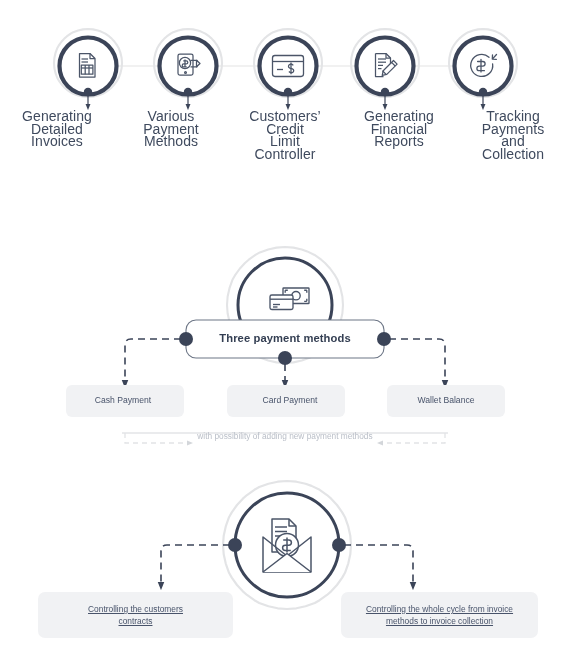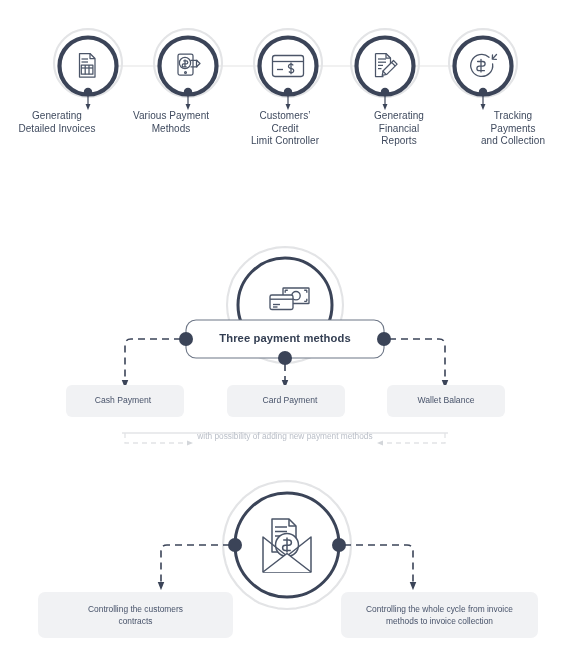--- a/index.html
+++ b/index.html
@@ -35,21 +35,21 @@
     position: absolute;
     left: 0;
     top: 110px;
     width: 570px;
     height: 40px;
     display: flex;
   }
   .top-label {
     flex: 1 1 0;
     text-align: center;
-    font-size: 10px;
+    font-size: 14px;
     line-height: 12.6px;
     color: #3f4a5e;
     letter-spacing: 0.05px;
     white-space: pre-line;
     padding: 0 18px;
     box-sizing: border-box;
   }
 
   .bullets {
     position: absolute;
@@ -107,20 +107,21 @@
     color: #b9bec7;
   }
 
   .bot-label {
     position: absolute;
     text-align: center;
     font-size: 8.4px;
     line-height: 12px;
     color: #48536a;
     white-space: pre-line;
+    text-decoration: underline;
   }
 </style>
 </head>
 <body>
 
 <div class="stage">
 
   <svg class="layer" viewBox="0 0 570 658">
     <defs>
 

